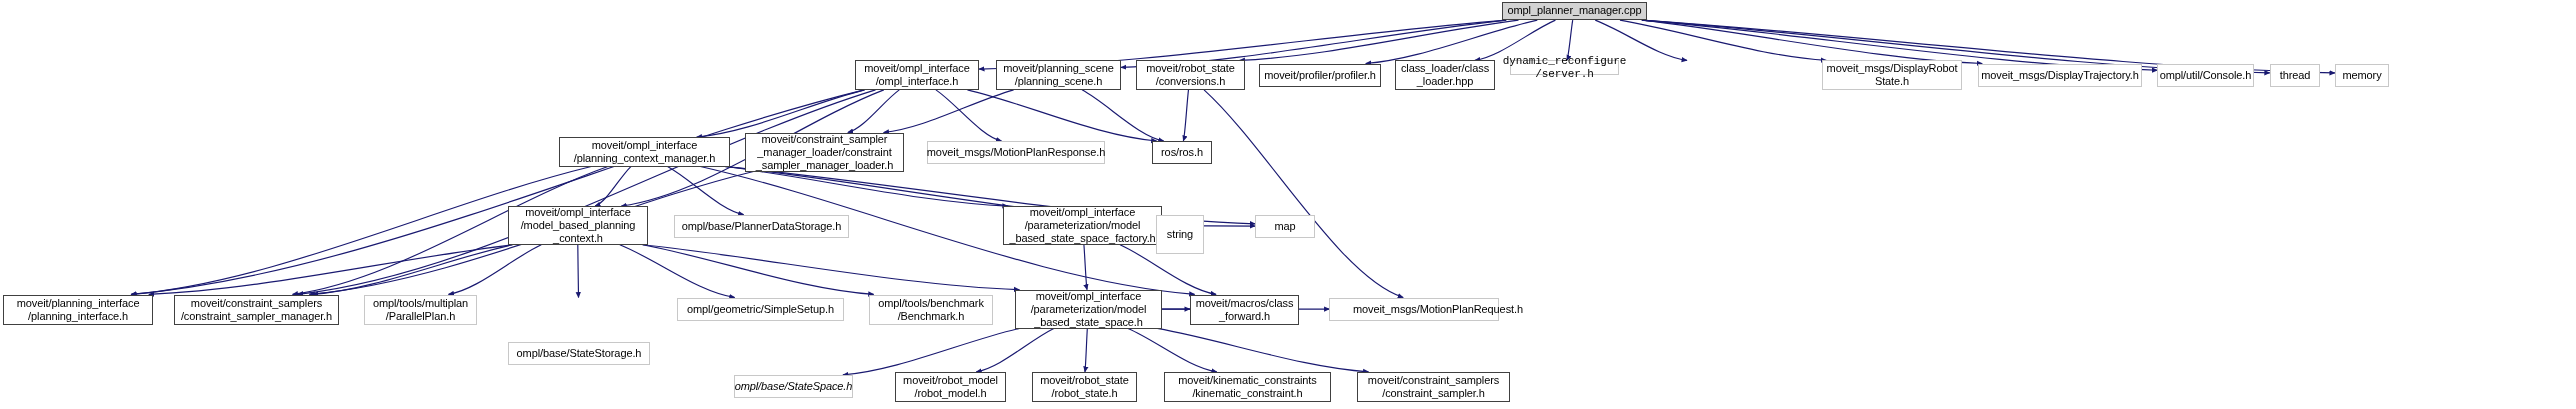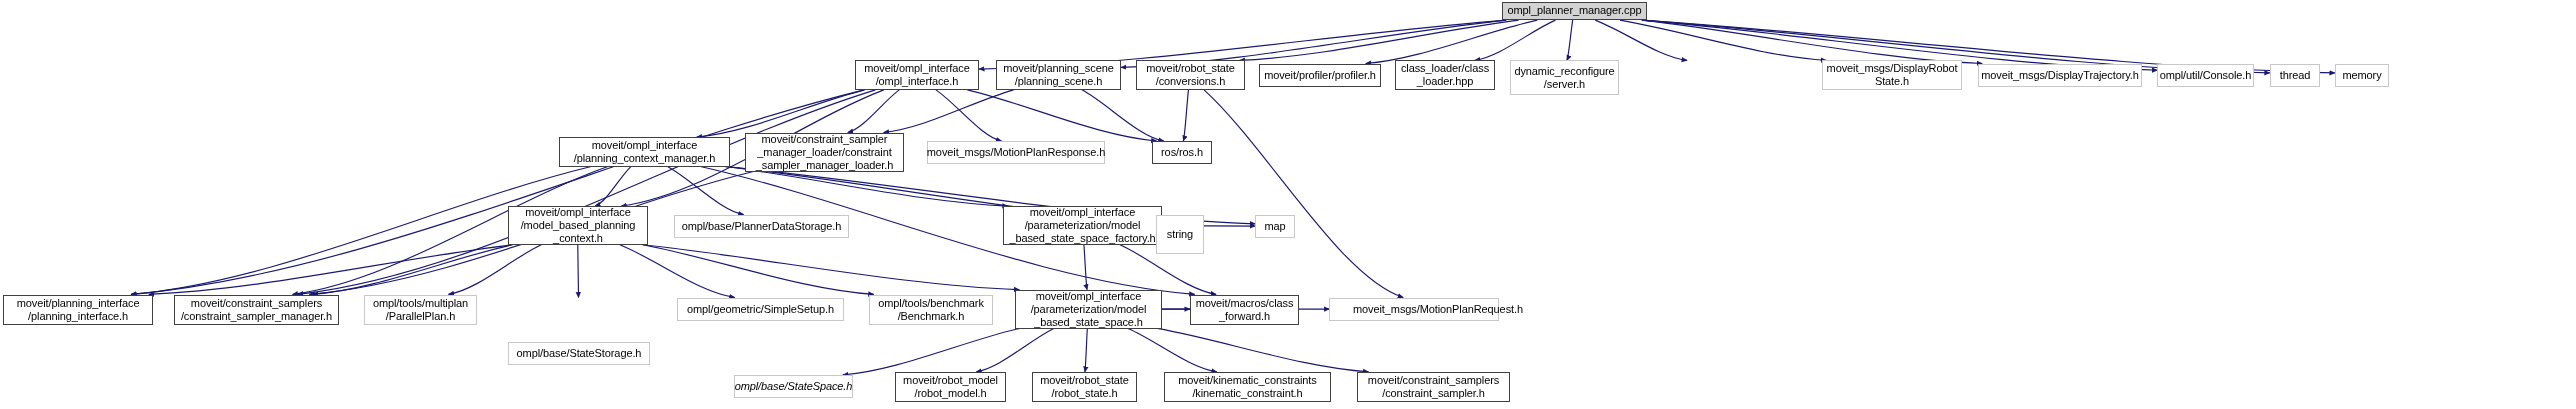--- a/index.html
+++ b/index.html
@@ -108,21 +108,21 @@
 <div class="node root" style="left: 1502px; top: 1.6px; width: 145px; height: 18.6px;"><span>ompl_planner_manager.cpp</span></div>
     <div class="node bold" style="left: 855px; top: 60px; width: 124px; height: 29.5px;"><span>moveit/ompl_interface
 /ompl_interface.h</span></div>
     <div class="node bold" style="left: 996px; top: 60px; width: 125px; height: 29.5px;"><span>moveit/planning_scene
 /planning_scene.h</span></div>
     <div class="node bold" style="left: 1136px; top: 60px; width: 109px; height: 29.5px;"><span>moveit/robot_state
 /conversions.h</span></div>
     <div class="node bold" style="left: 1259px; top: 64px; width: 122px; height: 23px;"><span>moveit/profiler/profiler.h</span></div>
     <div class="node bold" style="left: 1395px; top: 60px; width: 100px; height: 29.5px;"><span>class_loader/class
 _loader.hpp</span></div>
-    <div class="node leaf" style="left: 1510px; top: 60px; width: 109px; height: 35px;"><span>dynamic_reconfigure
+    <div class="node leaf" style="left: 1510px; top: 60px; width: 109px; height: 15px; font-family: Liberation Mono, monospace;"><span>dynamic_reconfigure
 /server.h</span></div>
     <div class="node leaf" style="left: 1822px; top: 60px; width: 140px; height: 29.5px;"><span>moveit_msgs/DisplayRobot
 State.h</span></div>
     <div class="node leaf" style="left: 1978px; top: 64px; width: 164px; height: 23px;"><span>moveit_msgs/DisplayTrajectory.h</span></div>
     <div class="node leaf" style="left: 2157px; top: 64px; width: 97px; height: 23px;"><span>ompl/util/Console.h</span></div>
     <div class="node leaf" style="left: 2270px; top: 64px; width: 50px; height: 23px;"><span>thread</span></div>
     <div class="node leaf" style="left: 2335px; top: 64px; width: 54px; height: 23px;"><span>memory</span></div>
     <div class="node bold" style="left: 559px; top: 137px; width: 171px; height: 29.5px;"><span>moveit/ompl_interface
 /planning_context_manager.h</span></div>
     <div class="node bold" style="left: 745px; top: 133px; width: 159px; height: 39px;"><span>moveit/constraint_sampler
@@ -131,21 +131,21 @@
     <div class="node leaf" style="left: 927px; top: 141px; width: 178px; height: 23px;"><span>moveit_msgs/MotionPlanResponse.h</span></div>
     <div class="node bold" style="left: 1152px; top: 141px; width: 60px; height: 23px;"><span>ros/ros.h</span></div>
     <div class="node bold" style="left: 508px; top: 206px; width: 140px; height: 39px;"><span>moveit/ompl_interface
 /model_based_planning
 _context.h</span></div>
     <div class="node leaf" style="left: 674px; top: 215px; width: 175px; height: 23px;"><span>ompl/base/PlannerDataStorage.h</span></div>
     <div class="node bold" style="left: 1003px; top: 206px; width: 159px; height: 39px;"><span>moveit/ompl_interface
 /parameterization/model
 _based_state_space_factory.h</span></div>
     <div class="node leaf" style="left: 1156px; top: 215px; width: 48px; height: 39px;"><span>string</span></div>
-    <div class="node leaf" style="left: 1255px; top: 215px; width: 40px; height: 23px;"><span>map</span></div>
+    <div class="node leaf" style="left: 1255px; top: 215px; width: 60px; height: 23px;"><span>map</span></div>
     <div class="node bold" style="left: 3.1px; top: 295px; width: 150px; height: 29.5px;"><span>moveit/planning_interface
 /planning_interface.h</span></div>
     <div class="node bold" style="left: 174px; top: 295px; width: 165px; height: 29.5px;"><span>moveit/constraint_samplers
 /constraint_sampler_manager.h</span></div>
     <div class="node leaf" style="left: 364px; top: 295px; width: 113px; height: 29.5px;"><span>ompl/tools/multiplan
 /ParallelPlan.h</span></div>
     <div class="node leaf" style="left: 508px; top: 298px; width: 142px; height: 23px; margin-top: 44px;"><span>ompl/base/StateStorage.h</span></div>
     <div class="node leaf" style="left: 677px; top: 298px; width: 167px; height: 23px;"><span>ompl/geometric/SimpleSetup.h</span></div>
     <div class="node leaf" style="left: 869px; top: 295px; width: 124px; height: 29.5px;"><span>ompl/tools/benchmark
 /Benchmark.h</span></div>

